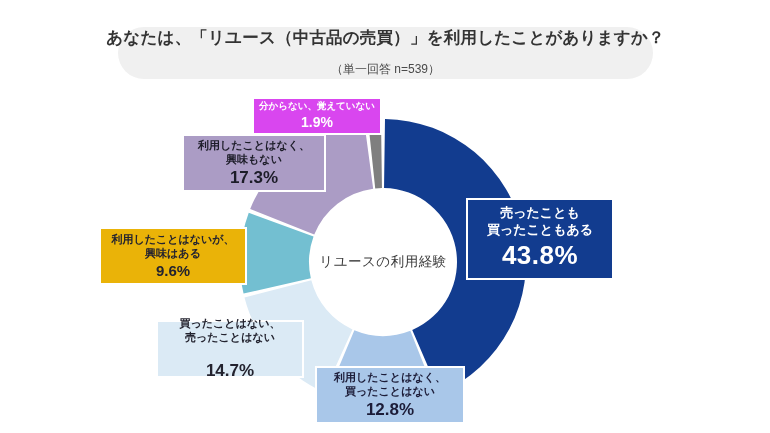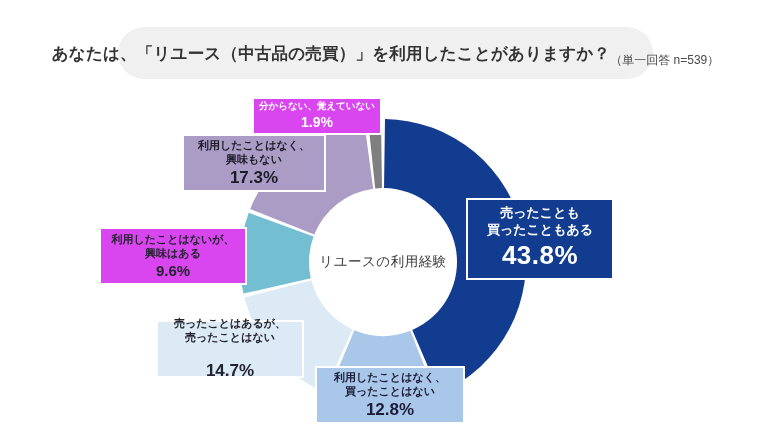--- a/index.html
+++ b/index.html
@@ -20,20 +20,21 @@
   
   #title-pill {
     position: absolute;
     left: 118px;
     top: 27px;
     width: 535px;
     height: 52px;
     background: #f0f0f0;
     border-radius: 26px;
     display: flex;
+    flex-direction: column;
     align-items: center;
     justify-content: center;
   }
   #title-main {
     font-size: 16.5px;
     font-weight: 700;
     color: #333333;
     letter-spacing: 0.2px;
     line-height: 1.15;
     white-space: nowrap;
@@ -121,21 +122,21 @@
     width: 148px; height: 58px;
     background: #dbeaf5;
   }
   #callout-bought .c-text { color: #23232f; }
   #callout-bought .c-pct  { color: #23232f; font-size: 17px; margin-top: 16px; }
 
   
   #callout-interest {
     left: 99px; top: 227px;
     width: 148px; height: 58px;
-    background: #d946ef;
+    background: #eab308;
   }
   #callout-interest .c-text { color: #23232f; }
   #callout-interest .c-pct  { color: #23232f; font-size: 15px; }
 
   
   #callout-nointerest {
     left: 182px; top: 134px;
     width: 144px; height: 58px;
     background: #ab9cc5;
   }
@@ -184,21 +185,21 @@
     <div class="c-pct">43.8%</div>
   </div>
 
   <div class="callout" id="callout-sold">
     <div class="c-text">利用したことはなく、</div>
     <div class="c-text">買ったことはない</div>
     <div class="c-pct">12.8%</div>
   </div>
 
   <div class="callout" id="callout-bought">
-    <div class="c-text">売ったことはあるが、</div>
+    <div class="c-text">買ったことはない、</div>
     <div class="c-text">売ったことはない</div>
     <div class="c-pct">14.7%</div>
   </div>
 
   <div class="callout" id="callout-interest">
     <div class="c-text">利用したことはないが、</div>
     <div class="c-text">興味はある</div>
     <div class="c-pct">9.6%</div>
   </div>
 

